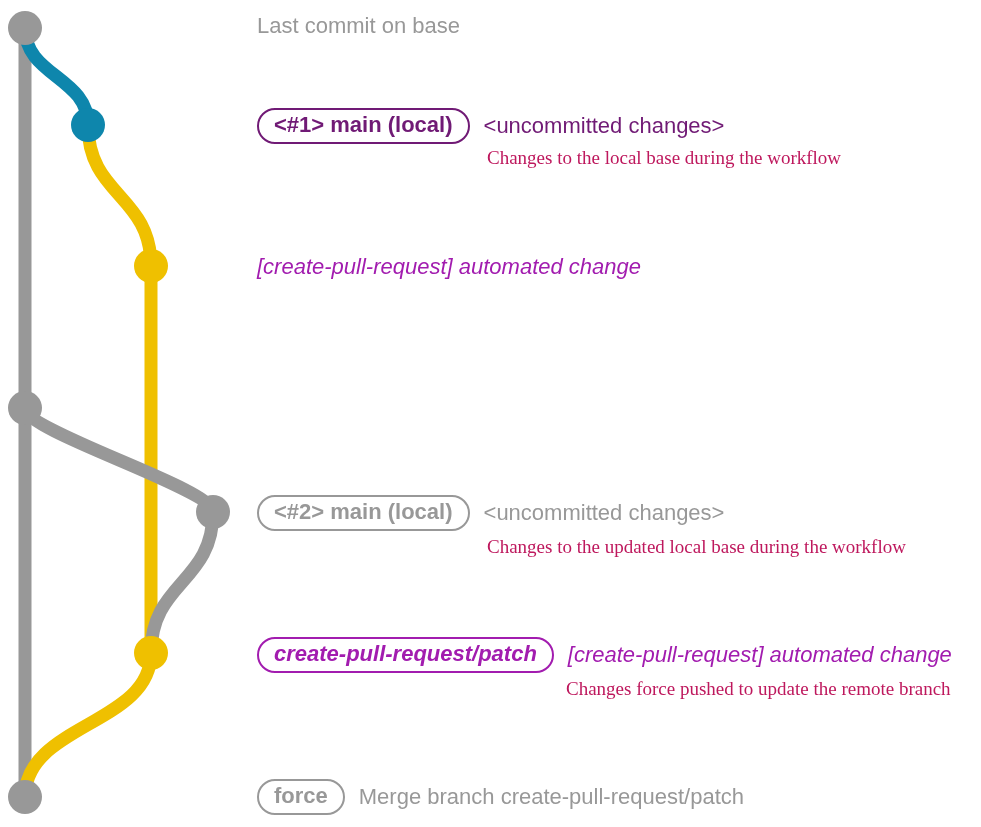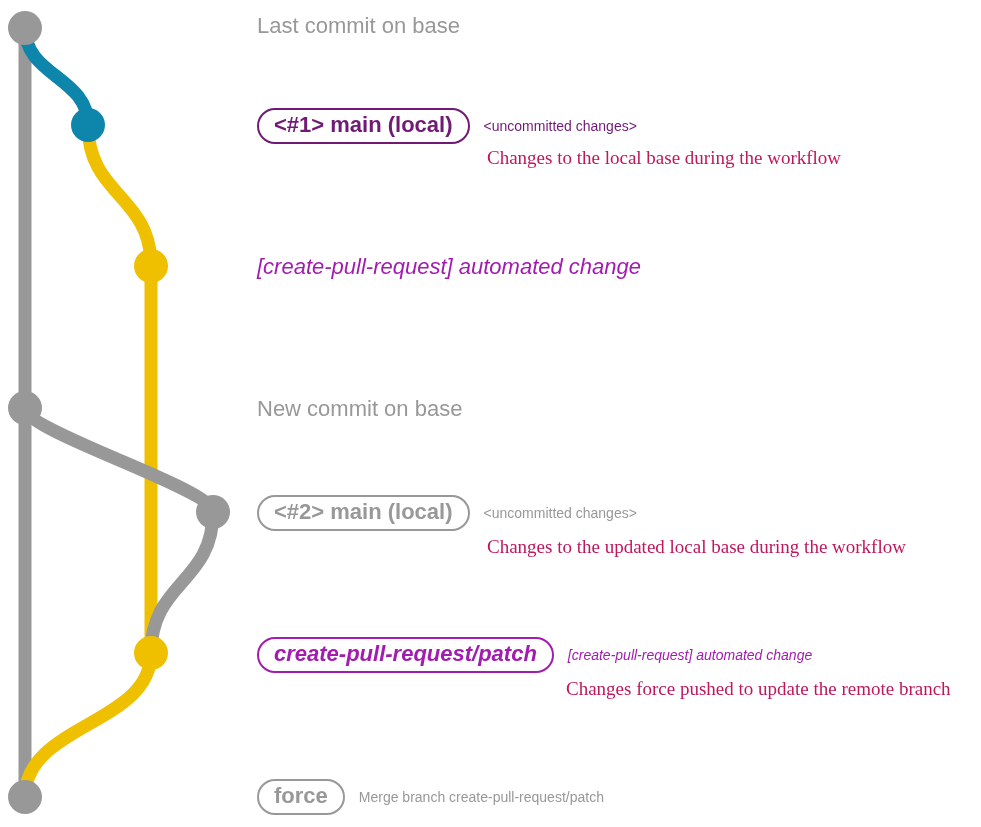--- a/index.html
+++ b/index.html
@@ -60,21 +60,21 @@
     line-height: 1;
     box-sizing: border-box;
     background: #ffffff;
   }
   .pill-label {
     display: inline-block;
   }
 
   
   .subject {
-    font-size: 14px;
+    font-size: 22px;
     line-height: 1;
     margin-left: 14px;
   }
   .subject-plain {
     font-size: 22px;
     line-height: 1;
     margin-left: 0;
   }
 
   
@@ -133,23 +133,20 @@
         <span class="pill-label">&lt;#1&gt; main (local)</span>
       </span>
       <span class="subject c-blue">&lt;uncommitted changes&gt;</span>
     </div>
     <div class="desc" style="left:487px; top:148px;">Changes to the local base during the workflow</div>
 
     <div class="row" style="left:257px; top:267px; transform:translateY(-50%);">
       <span class="subject-plain c-yellow">[create-pull-request] automated change</span>
     </div>
 
-    <div class="row" style="left:257px; top:409px; transform:translateY(-50%);">
-      <span class="subject-plain c-gray">New commit on base</span>
-    </div>
 
     <div class="row" style="left:257px; top:513px; transform:translateY(-50%);">
       <span class="pill c-gray">
         <span class="pill-label">&lt;#2&gt; main (local)</span>
       </span>
       <span class="subject c-gray">&lt;uncommitted changes&gt;</span>
     </div>
     <div class="desc" style="left:487px; top:537px;">Changes to the updated local base during the workflow</div>
 
     <div class="row" style="left:257px; top:655px; transform:translateY(-50%);">

